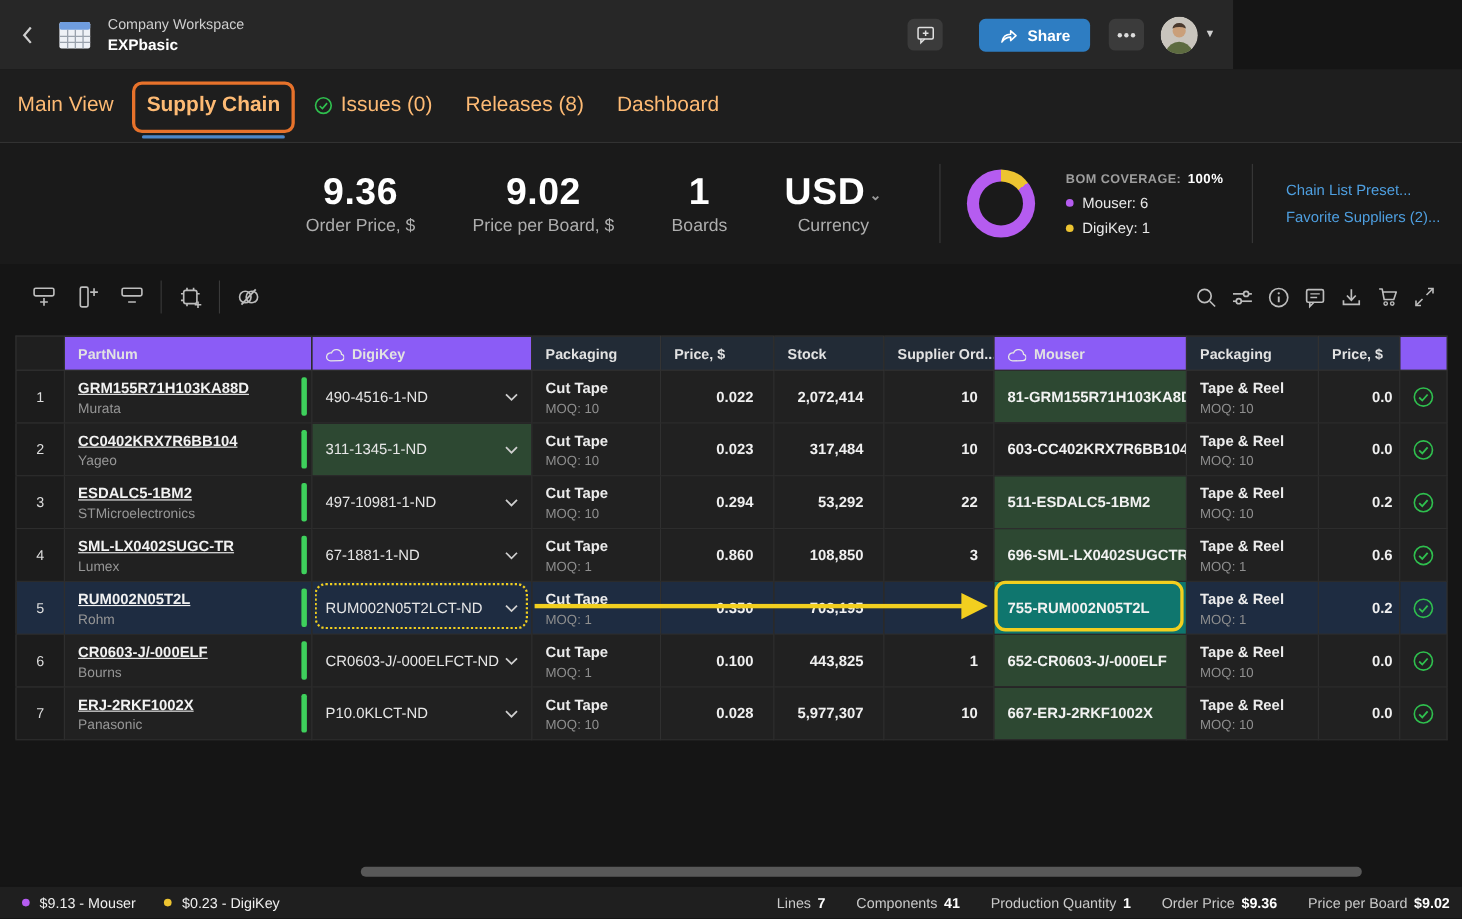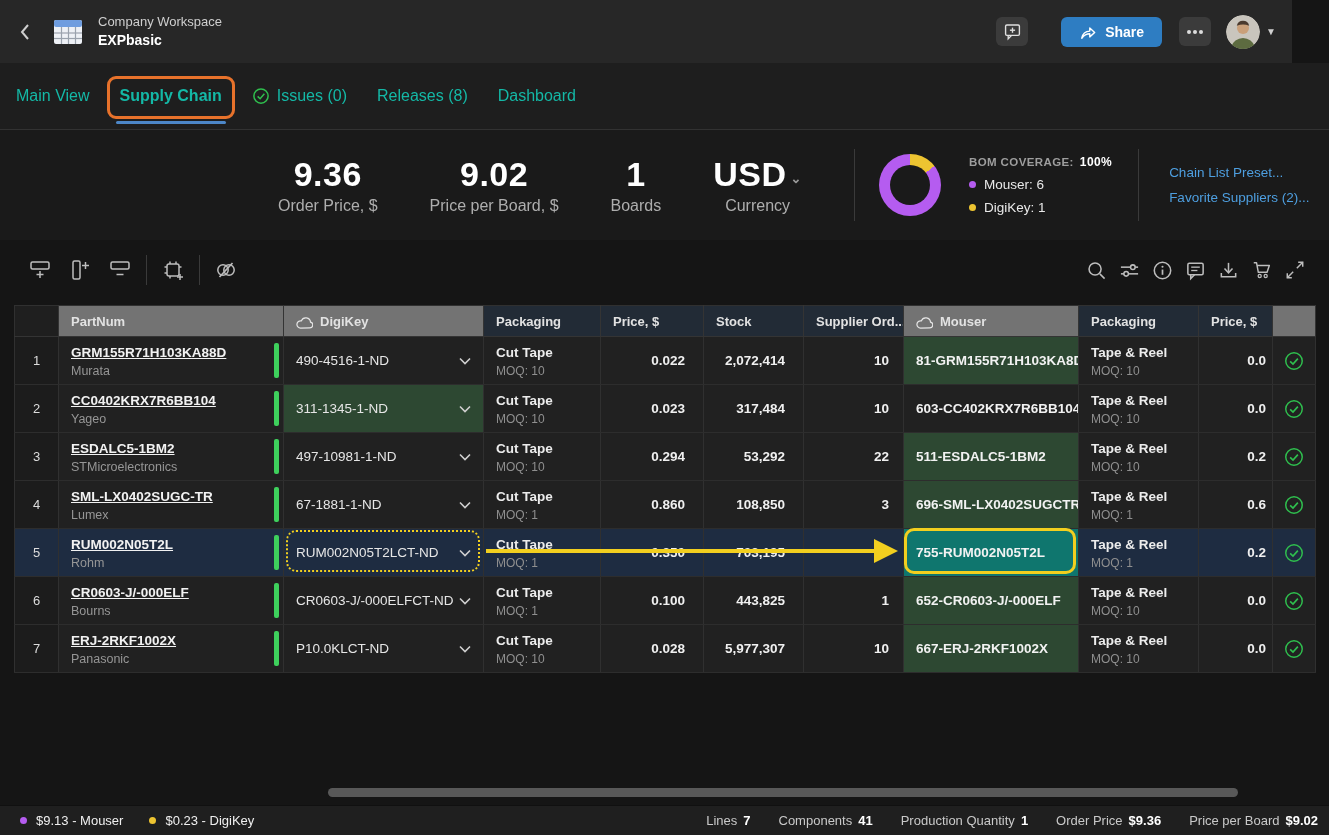--- a/index.html
+++ b/index.html
@@ -2,39 +2,39 @@
 <html><head>
 <meta charset="utf-8">
 <style>
   * { margin:0; padding:0; box-sizing:border-box; }
   html,body { width:1329px; height:835px; background:#151515; overflow:hidden;
     font-family:"Liberation Sans", sans-serif; color:#e6e6e6; }
   body { position:relative; }
   svg { display:block; }
 
   
-  .topbar { position:absolute; left:0; top:0; width:1292px; height:63px; background:#272727;
+  .topbar { position:absolute; left:0; top:0; width:1121px; height:63px; background:#272727;
     display:flex; align-items:center; }
   .back { width:30px; margin-left:10px; display:flex; justify-content:center; cursor:pointer; }
   .logo { width:32px; height:32px; margin-left:12px; }
   .titles { margin-left:14px; line-height:1.3; }
   .wsname { font-size:13px; color:#cfcfcf; }
   .projname { font-size:14px; font-weight:bold; color:#fff; }
   .topbar-right { margin-left:auto; display:flex; align-items:center; margin-right:16px; }
   .icon-btn { width:32px; height:29px; background:#3b3b3b; border-radius:6px; display:flex;
     align-items:center; justify-content:center; cursor:pointer; }
   .share-btn { height:30px; background:#2e7dc2; border-radius:6px; color:#fff; font-size:14px;
     font-weight:bold; display:flex; align-items:center; gap:8px; padding:0 18px; margin:0 17px 0 33px; cursor:pointer; }
   .avatar { width:34px; height:34px; border-radius:50%; overflow:hidden; margin:0 6px 0 15px; cursor:pointer; }
   .caret-small { color:#d0d0d0; font-size:10px; cursor:pointer; }
 
   
   .tabbar { position:absolute; left:0; top:63px; width:1329px; height:67px; background:#1e1e1e;
     border-bottom:1px solid #323232; display:flex; align-items:center; padding-left:16px; }
-  .tab { font-size:16px; color:#14b8a6; margin-right:30px; display:flex; align-items:center; gap:7px;
+  .tab { font-size:19px; color:#fdba74; margin-right:30px; display:flex; align-items:center; gap:7px;
     cursor:pointer; position:relative; padding:6px 0; }
   .tab.active { font-weight:bold; }
   .tab.active .hl-box { position:absolute; left:-13px; right:-13px; top:-5px; bottom:-8px;
     border:3px solid #e7722b; border-radius:9px; pointer-events:none; }
   .tab.active::after { content:""; position:absolute; left:-4px; right:-4px; bottom:-13px; height:3px;
     background:#4d87c8; border-radius:2px; }
 
   
   .stats { position:absolute; left:0; top:130px; width:1329px; height:110px; background:#1a1a1a;
     display:flex; align-items:center; padding-left:278px; }
@@ -63,21 +63,21 @@
   .tdiv { width:1px; height:30px; background:#3a3a3a; margin:0 6px; }
   .tgroup.right .tool { width:33px; }
 
   
   .table-area { position:absolute; left:14px; top:305px; width:1301px; }
   table { border-collapse:collapse; table-layout:fixed; width:1301px; background:#212121;
     border:1px solid #303030; }
   col.w-num{width:44px} col.w-part{width:225px} col.w-dk{width:200px} col.w-pack{width:117px}
   col.w-price{width:103px} col.w-stock{width:100px} col.w-sup{width:100px} col.w-mo{width:175px}
   col.w-pack2{width:120px} col.w-price2{width:74px} col.w-st{width:43px}
-  th { height:31px; background:#737373; border-right:1px solid #343434; border-bottom:1px solid #343434;
+  th { height:31px; background:#8b5cf6; border-right:1px solid #343434; border-bottom:1px solid #343434;
     font-size:13px; color:#e2e2e2; text-align:left; padding:0 12px; font-weight:bold; white-space:nowrap; overflow:hidden; }
   th.tint { background:#222b36; }
   th.num-h { background:#1f1f1f; }
   th .cloud { display:inline-block; vertical-align:-3px; margin-right:7px; }
   td { height:48px; border-right:1px solid #303030; border-bottom:1px solid #2d2d2d; font-size:13.5px;
     padding:0 12px; white-space:nowrap; overflow:hidden; background:#212121; }
   td.c-num { text-align:center; color:#dcdcdc; background:#1c1c1c; font-size:13px; }
   td.c-part { position:relative; padding-right:16px; }
   .pn { font-weight:bold; color:#f2f2f2; line-height:1.5;text-decoration:underline; }
   .mf { font-size:12.5px; color:#969696; }

